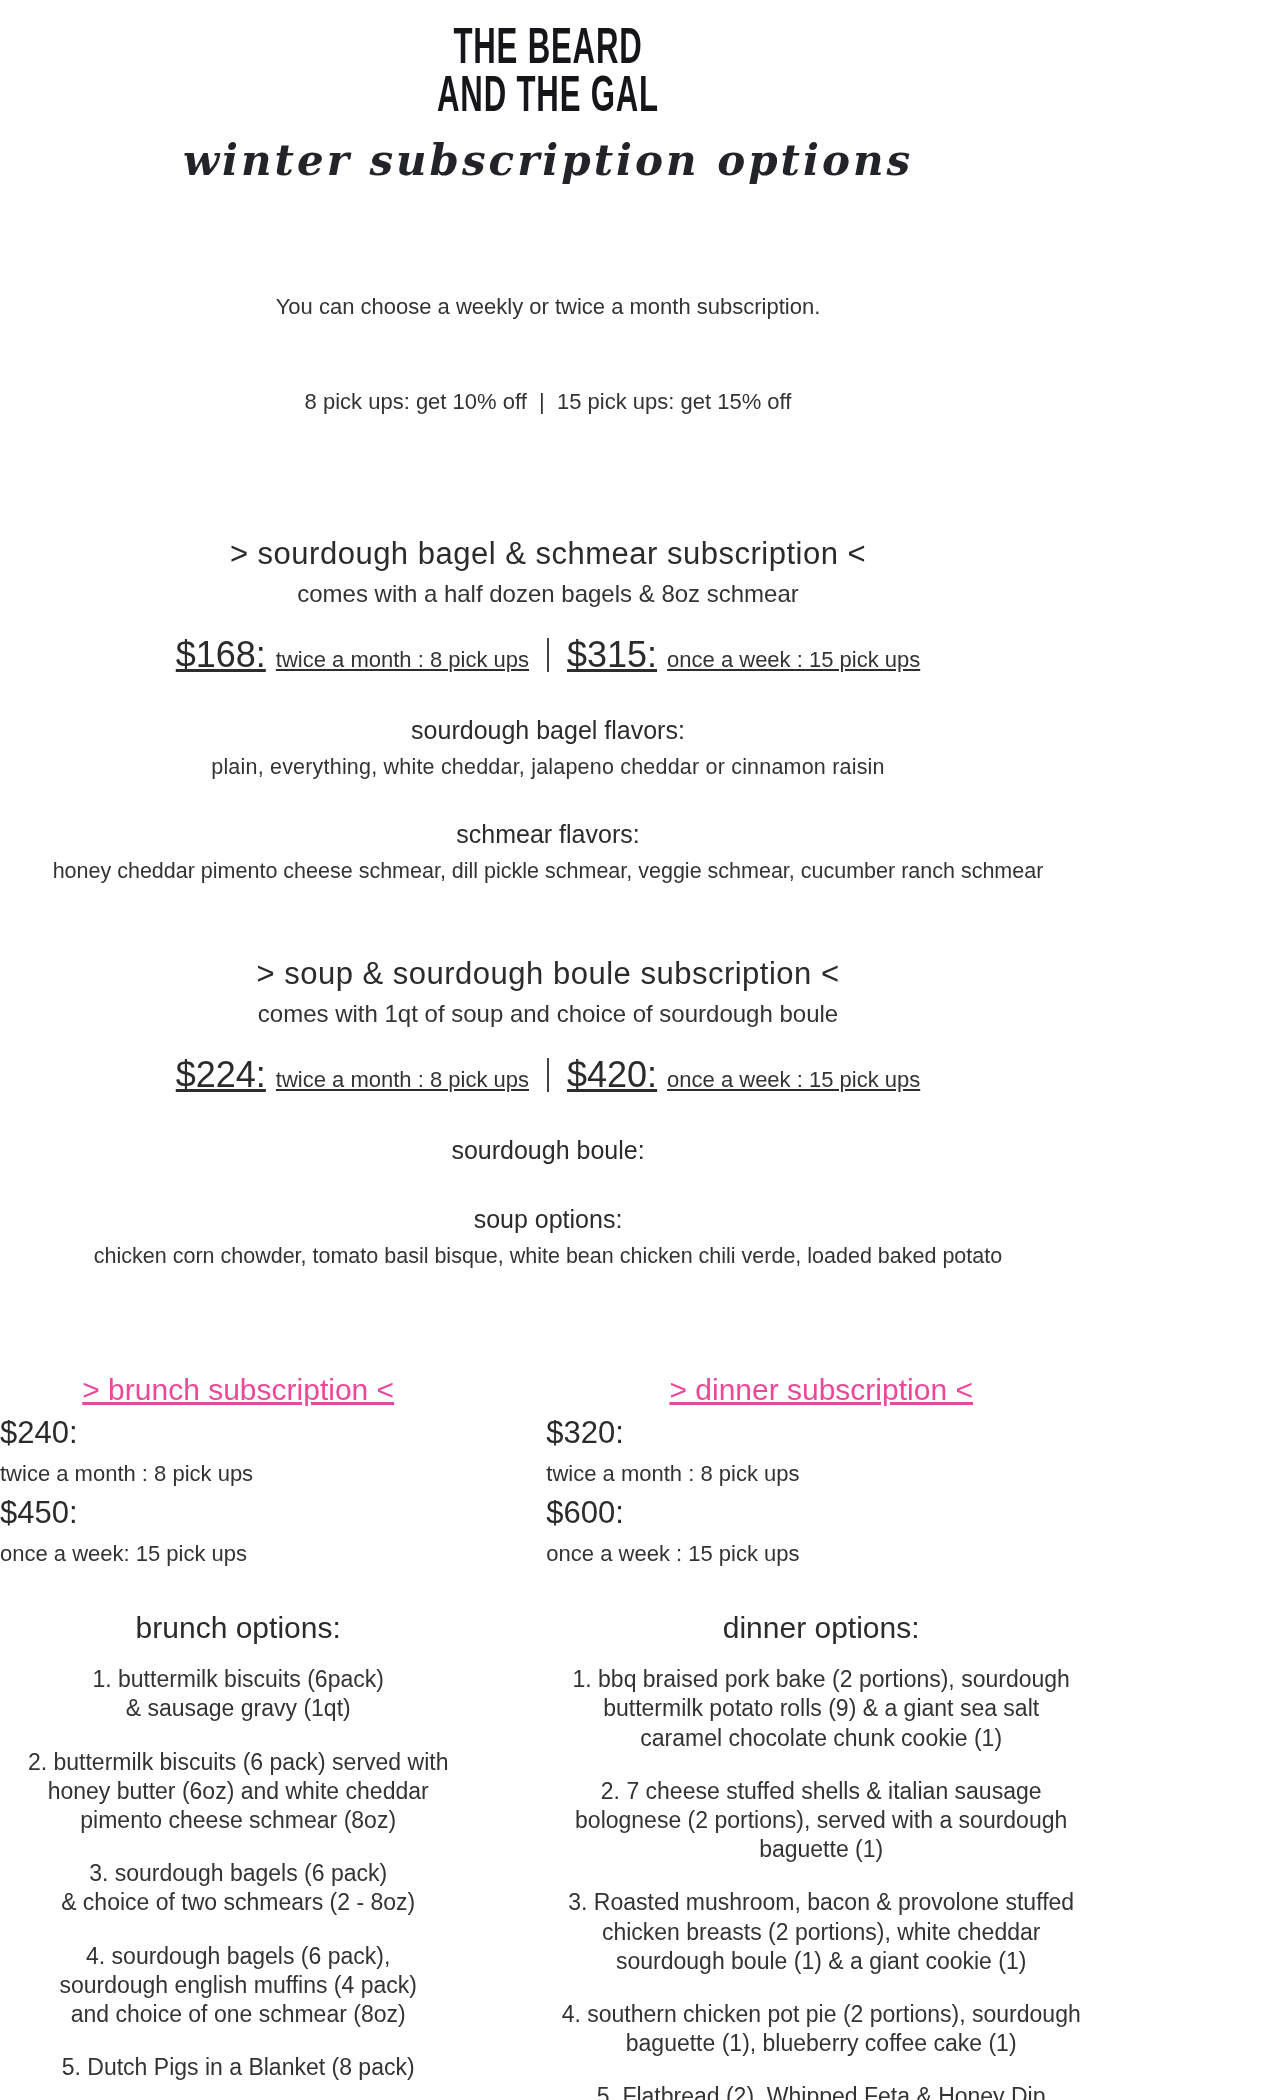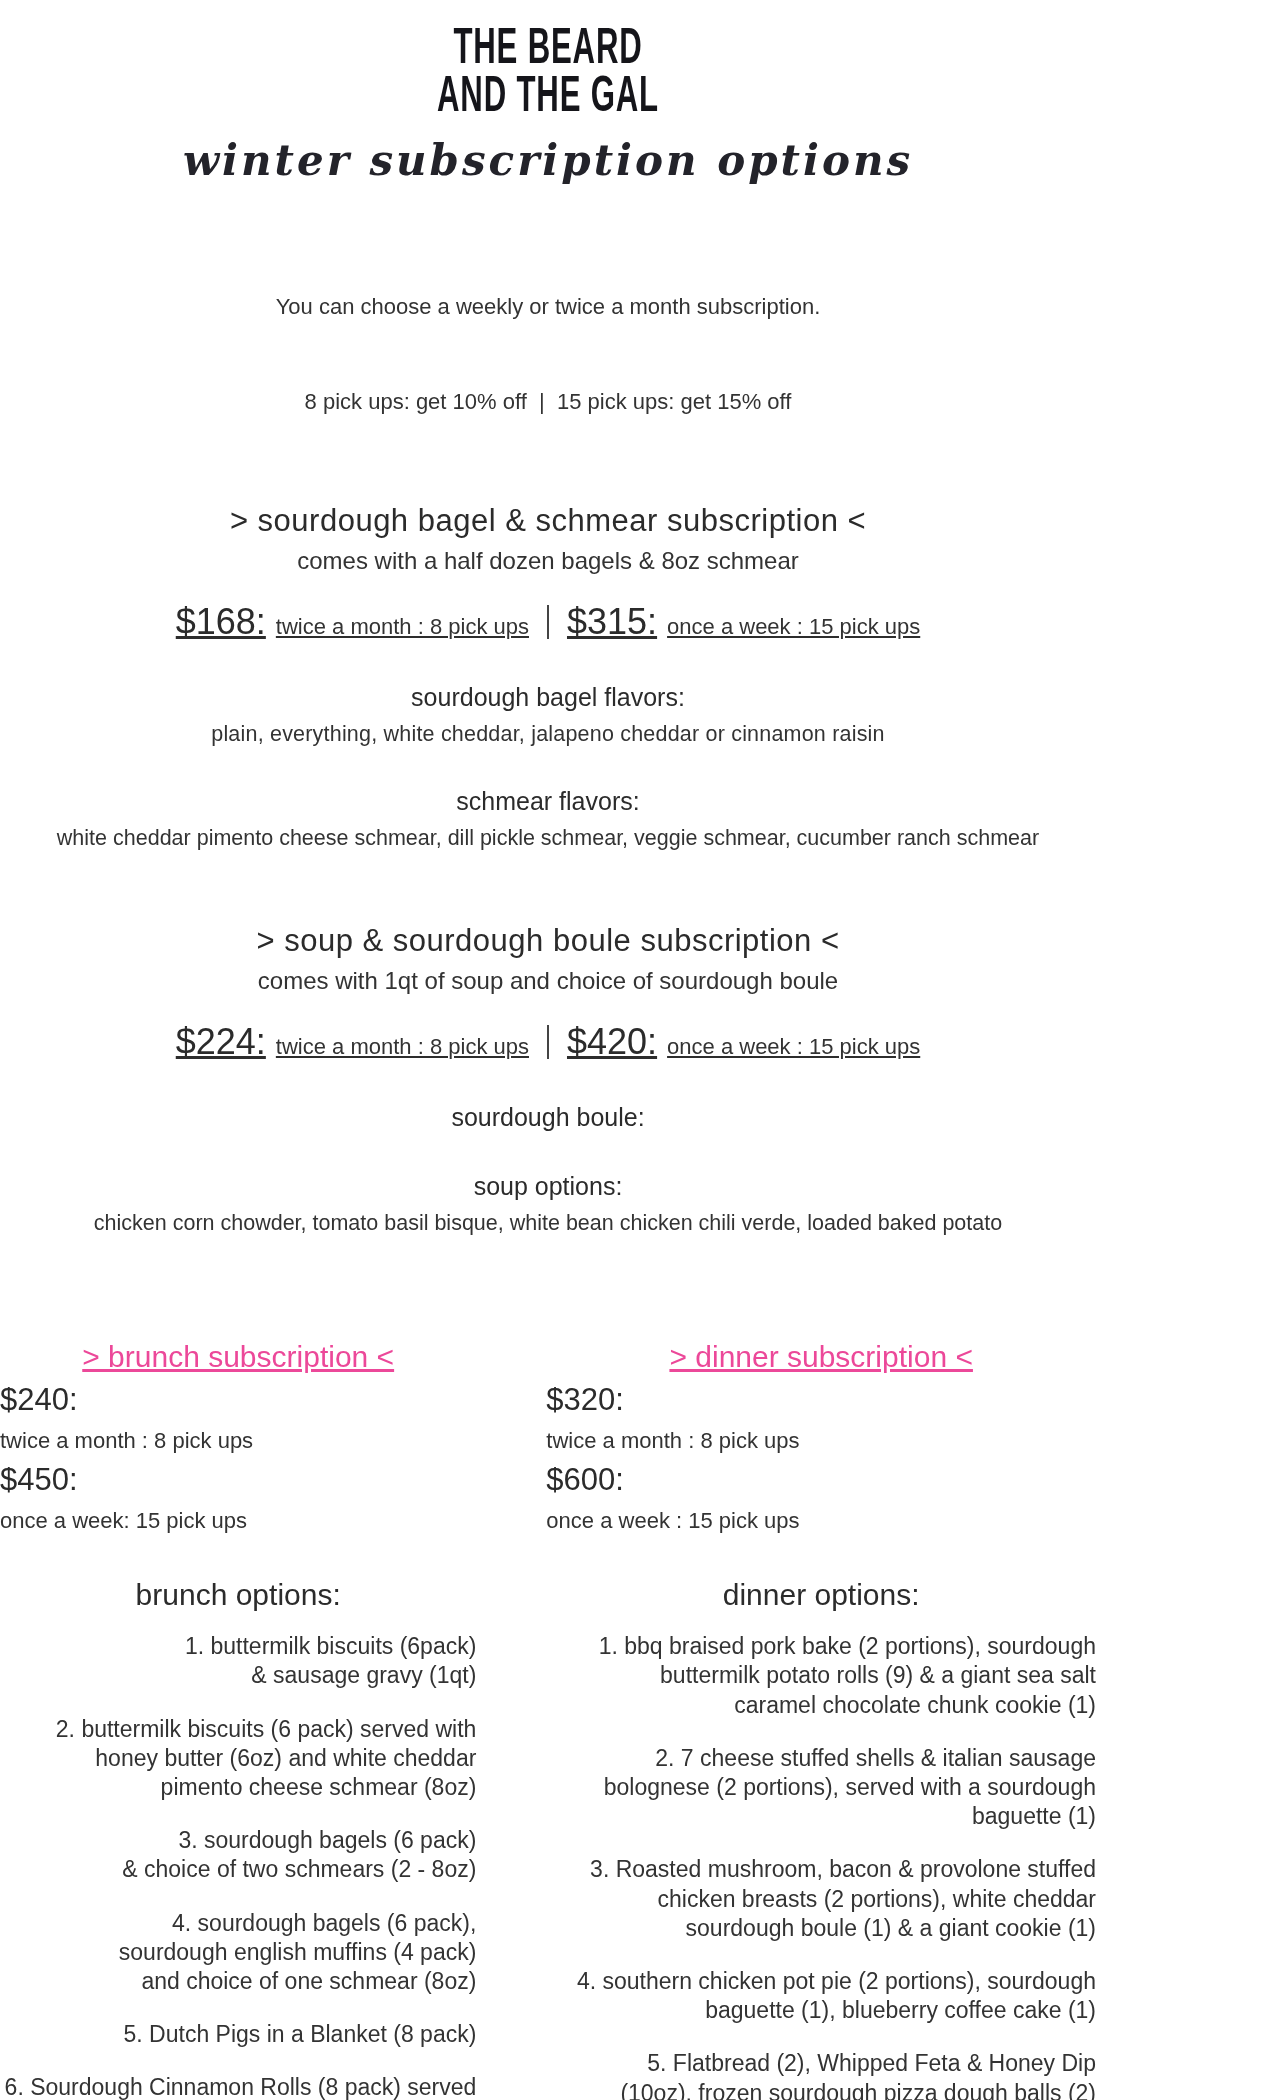--- a/index.html
+++ b/index.html
@@ -61,21 +61,21 @@
   .section-heading {
     font-size: 31px;
     letter-spacing: 0.5px;
     color: #2b2b2b;
   }
   .section-sub {
     margin-top: 8px;
     font-size: 24px;
     color: #333;
   }
-  .bagel-section { margin-top: 21px; }
+  .bagel-section { margin-top: 54px; }
   .soup-section  { margin-top: 72px; }
 
   .price-row {
     margin-top: 26px;
     display: flex;
     justify-content: center;
     align-items: baseline;
     gap: 18px;
   }
   .price-group {
@@ -145,21 +145,20 @@
   }
   .options-list {
     margin-top: 20px;
   }
   .option-item {
     margin: 0 0 24px 0;
     font-size: 23px;
     line-height: 1.27;
     color: #333;
     white-space: pre-line;
-    text-align: right;
   }
 </style>
 </head>
 <body>
 
 <div class="page">
 
   <div class="logo">
     <span class="logo-line">THE BEARD</span>
     <span class="logo-line">AND THE GAL</span>
@@ -182,21 +181,21 @@
       </span>
       <span class="vbar"></span>
       <span class="price-group">
         <span class="price-amount">$315:</span>
         <span class="price-desc">once a week : 15 pick ups</span>
       </span>
     </div>
     <div class="flavor-label">sourdough bagel flavors:</div>
     <div class="flavor-text">plain, everything, white cheddar, jalapeno cheddar or cinnamon raisin</div>
     <div class="flavor-label">schmear flavors:</div>
-    <div class="flavor-text wide">white cheddar pimento cheese schmear, dill pickle schmear, veggie schmear, cucumber ranch schmear</div>
+    <div class="flavor-text wide">honey cheddar pimento cheese schmear, dill pickle schmear, veggie schmear, cucumber ranch schmear</div>
   </div>
 
   <div class="soup-section">
     <div class="section-heading">&gt; soup &amp; sourdough boule subscription &lt;</div>
     <div class="section-sub">comes with 1qt of soup and choice of sourdough boule</div>
     <div class="price-row">
       <span class="price-group">
         <span class="price-amount">$224:</span>
         <span class="price-desc">twice a month : 8 pick ups</span>
       </span>

